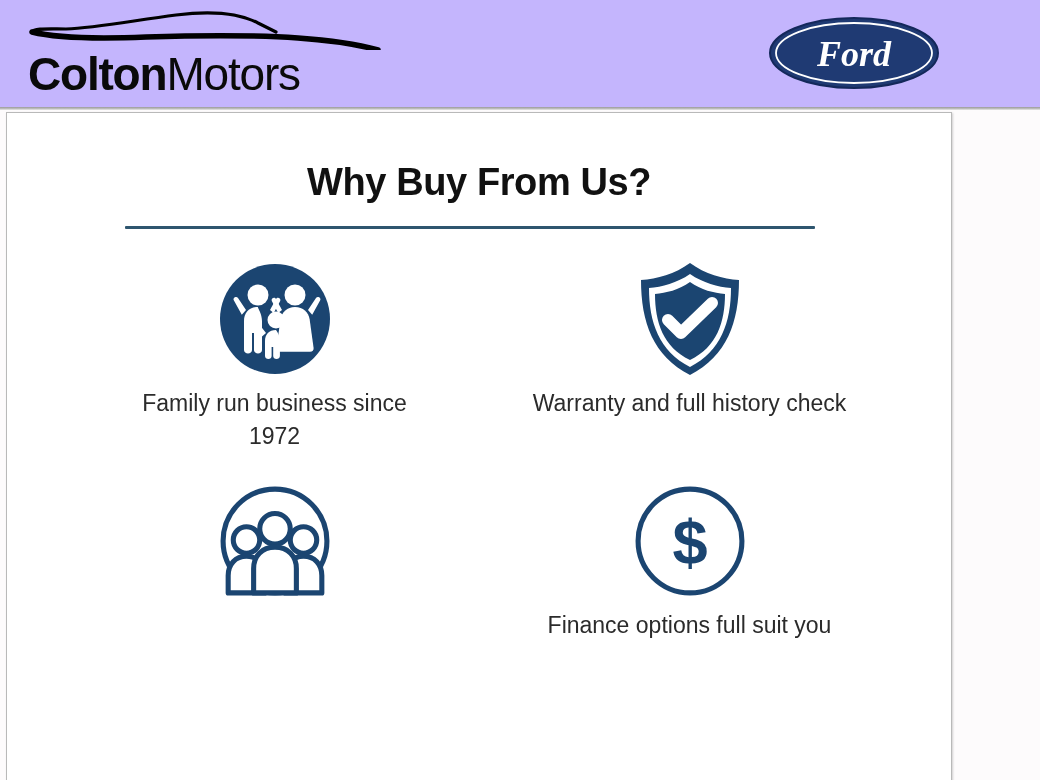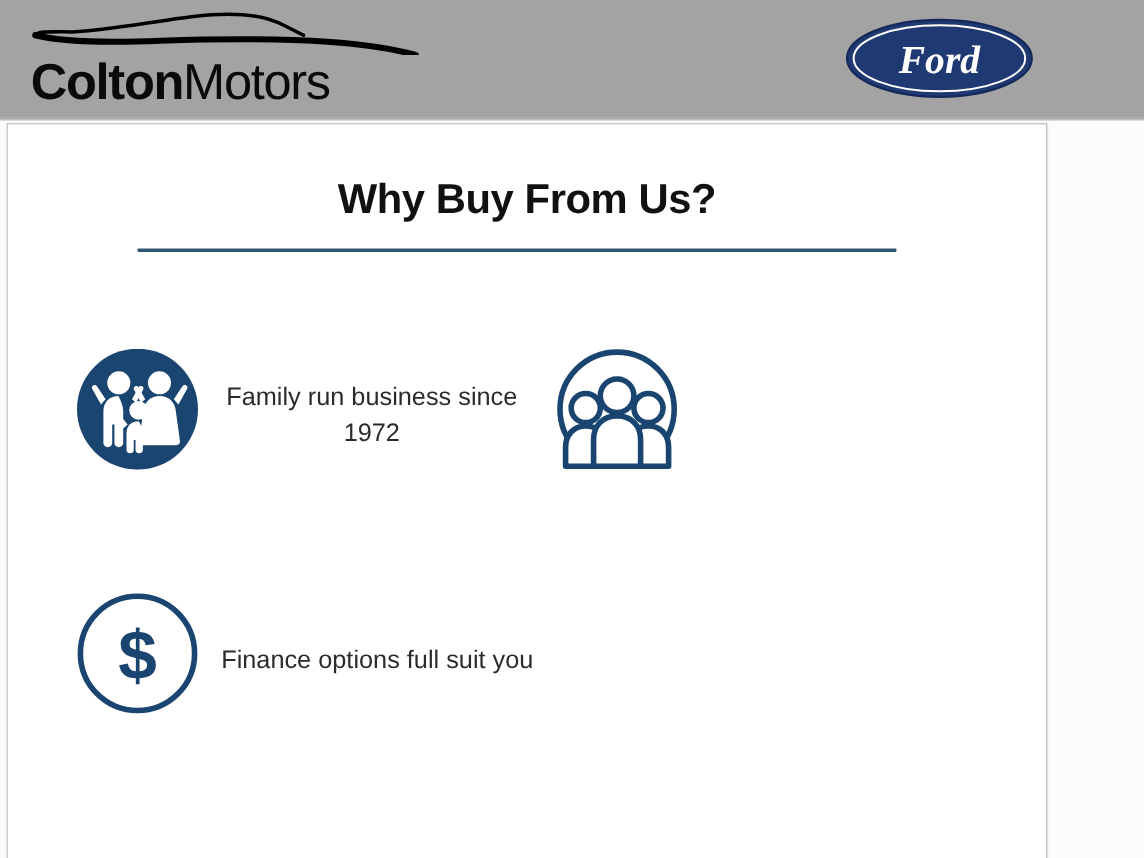--- a/index.html
+++ b/index.html
@@ -16,21 +16,21 @@
     background: #fdfbfc;
   }
 
   
   .header {
     position: absolute;
     top: 0;
     left: 0;
     width: 1040px;
     height: 107px;
-    background: #a3a3a3;
+    background: #c4b5fd;
   }
   .header-rule {
     position: absolute;
     top: 107px;
     left: 0;
     width: 1040px;
     height: 3px;
     background: linear-gradient(to bottom, #9a9a9a 0%, #bdbdbd 55%, #e9e9e9 100%);
   }
 
@@ -115,20 +115,21 @@
     position: absolute;
     left: 60px;
     top: 148px;
     width: 830px;
     display: grid;
     grid-template-columns: 1fr 1fr;
     grid-template-rows: 222px 222px;
   }
   .cell {
     display: flex;
+    flex-direction: column;
     align-items: center;
   }
   .cell .icon-wrap {
     width: 116px;
     height: 116px;
     display: flex;
     align-items: center;
     justify-content: center;
   }
   .cell .cell-label {
@@ -196,20 +197,31 @@
             <circle cx="56" cy="56" r="8.5"></circle>
             <path d="M56 66 c-7 0 -11 4.5 -11 11 l0 15 c0 1.8 1.6 3 3.4 3 c1.8 0 3.2 -1.2 3.2 -3 l0 -9 l1.6 0 l0 9 c0 1.8 1.5 3 3.3 3 c1.8 0 3.4 -1.2 3.4 -3 l0 -15 c0 -6.5 -4 -11 -3.9 -11 Z"></path>
             <path d="M46 69 l-7 -9 c-1.5 -2 -5 -0.3 -3.6 2 l6.6 10.5 Z"></path>
             <path d="M66 69 l7 -9 c1.5 -2 5 -0.3 3.6 2 l-6.6 10.5 Z"></path>
           </g>
         </svg>
       </div>
       <div class="cell-label">Family run business since 1972</div>
     </div>
 
+    <div class="cell cell-2">
+      <div class="icon-wrap">
+        <svg viewBox="0 0 110 118" width="112" height="118">
+          <path d="M55 3 C40 14 22 19 6 20 C6 62 18 96 55 115 C92 96 104 62 104 20 C88 19 70 14 55 3 Z" fill="#1b4571"></path>
+          <path d="M55 14 C42 23 27 27 14 28 C14 62 24 91 55 107 C86 91 96 62 96 28 C83 27 68 23 55 14 Z" fill="#ffffff"></path>
+          <path d="M55 22 C44 30 31 33 20 34 C20 62 28 87 55 100 C82 87 90 62 90 34 C79 33 66 30 55 22 Z" fill="#1b4571"></path>
+          <path d="M33 60 l13 13 l31 -30" fill="none" stroke="#ffffff" stroke-width="12" stroke-linecap="round" stroke-linejoin="round"></path>
+        </svg>
+      </div>
+      <div class="cell-label">Warranty and full history check</div>
+    </div>
 
     <div class="cell cell-3">
       <div class="icon-wrap">
         <svg viewBox="0 0 112 112" width="114" height="114">
           <circle cx="56" cy="56" r="51" fill="none" stroke="#1b4571" stroke-width="5"></circle>
           <g fill="#ffffff" stroke="#1b4571" stroke-width="5" stroke-linejoin="round">
             <circle cx="28" cy="55" r="13"></circle>
             <path d="M28 71 c-11 0 -18 8 -18 19 l0 17 l36 0 l0 -17 c0 -11 -7 -19 -18 -19 Z"></path>
             <circle cx="84" cy="55" r="13"></circle>
             <path d="M84 71 c-11 0 -18 8 -18 19 l0 17 l36 0 l0 -17 c0 -11 -7 -19 -18 -19 Z"></path>

